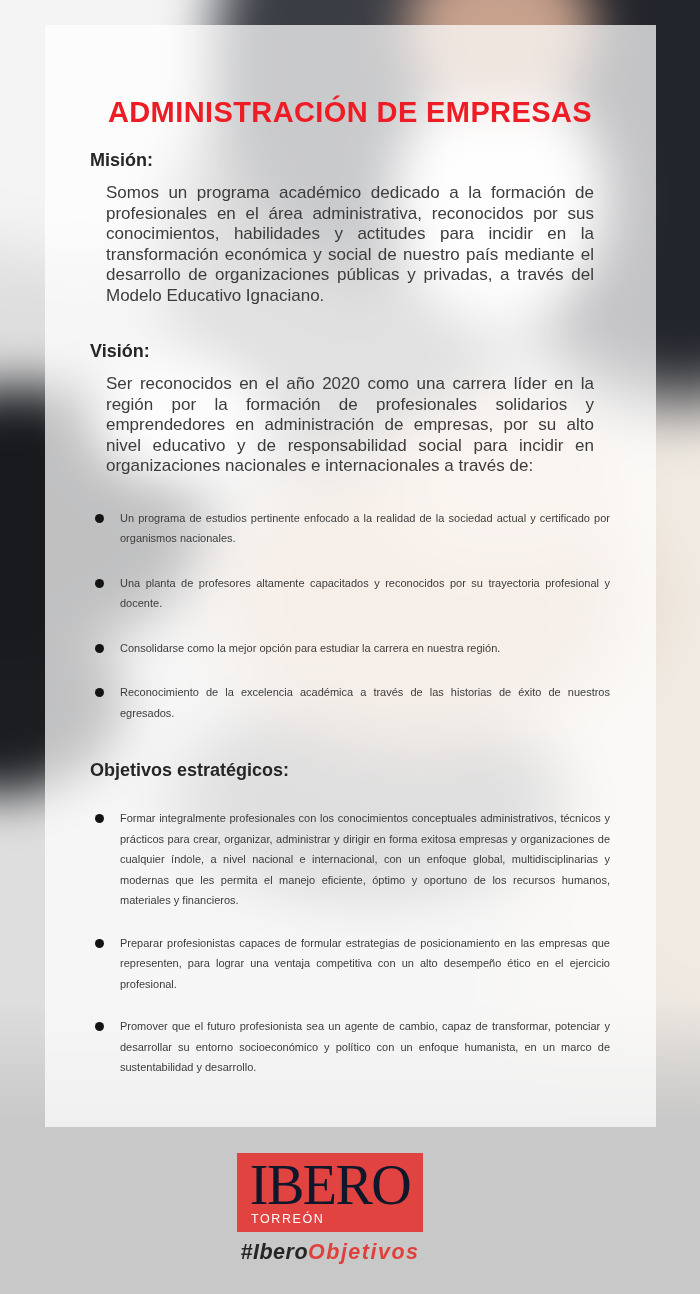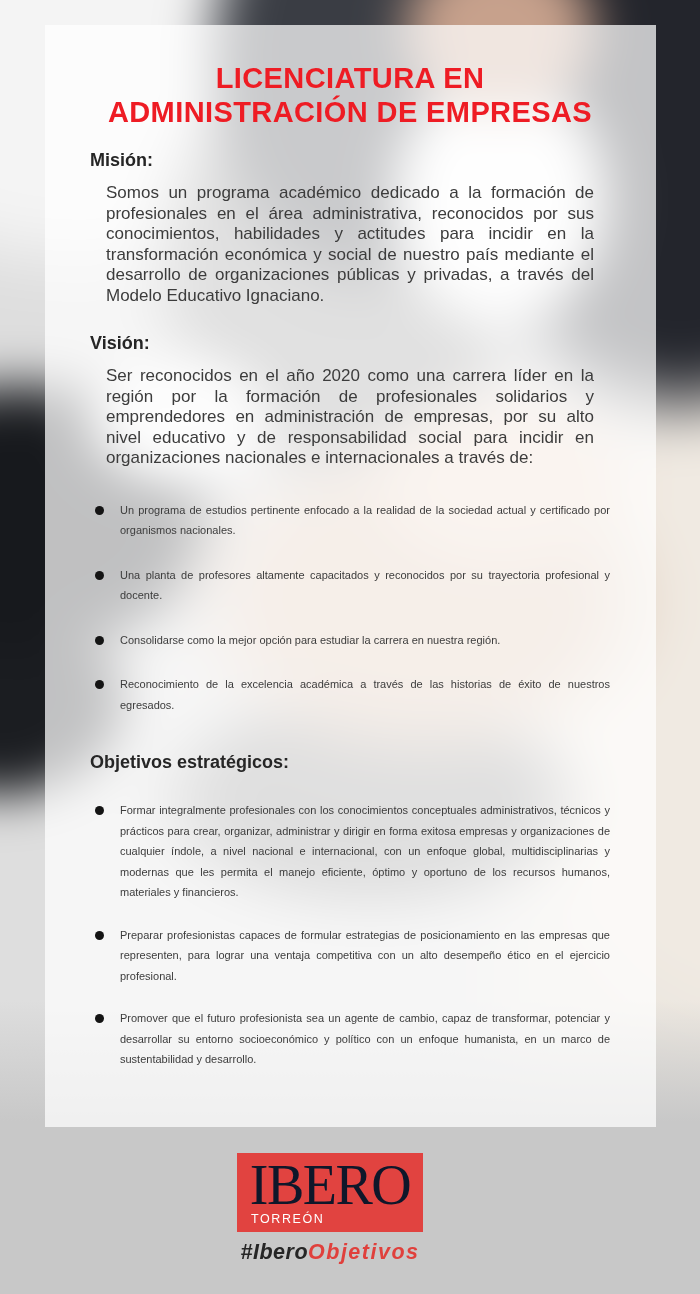--- a/index.html
+++ b/index.html
@@ -46,21 +46,21 @@
   }
   .title {
     margin:0; text-align:center;
     font-size:29px; font-weight:bold; line-height:1.16; letter-spacing:0.4px;
     color:#ee1c24;
   }
   .heading {
     margin:0; font-size:18px; font-weight:bold; color:#262626;
   }
   .h-mision { margin-top:21px; }
-  .h-vision { margin-top:27px; }
+  .h-vision { margin-top:35px; }
   .h-objetivos { margin-top:37px; }
   .body-text {
     margin:12px 16px 0; font-size:17px; line-height:20.5px; color:#3c3c3c;
     text-align:justify;
   }
   ul.bullets { list-style:none; margin:0; padding:0; }
   ul.vision-list { margin-top:31px; }
   ul.objetivos-list { margin-top:27px; }
   ul.bullets li {
     display:flex; gap:16px; margin:0 0 24px 5px;
@@ -93,21 +93,21 @@
 </head>
 <body>
 
 <div class="photo">
   <div class="photo-art"></div>
   <div class="photo-fade"></div>
   <div class="photo-bottom"></div>
 </div>
 
 <div class="panel">
-  <h1 class="title"><span>LICENCIATURA EN</span><br><span>ADMINISTRACIÓN DE EMPRESAS</span></h1>
+  <h1 class="title"><br><span>ADMINISTRACIÓN DE EMPRESAS</span></h1>
 
   <h2 class="heading h-mision">Misión:</h2>
   <p class="body-text">Somos un programa académico dedicado a la formación de profesionales en el área administrativa, reconocidos por sus conocimientos, habilidades y actitudes para incidir en la transformación económica y social de nuestro país mediante el desarrollo de organizaciones públicas y privadas, a través del Modelo Educativo Ignaciano.</p>
 
   <h2 class="heading h-vision">Visión:</h2>
   <p class="body-text">Ser reconocidos en el año 2020 como una carrera líder en la región por la formación de profesionales solidarios y emprendedores en administración de empresas, por su alto nivel educativo y de responsabilidad social para incidir en organizaciones nacionales e internacionales a través de:</p>
 
   <ul class="bullets vision-list">
     <li>
       <span class="dot"></span>

